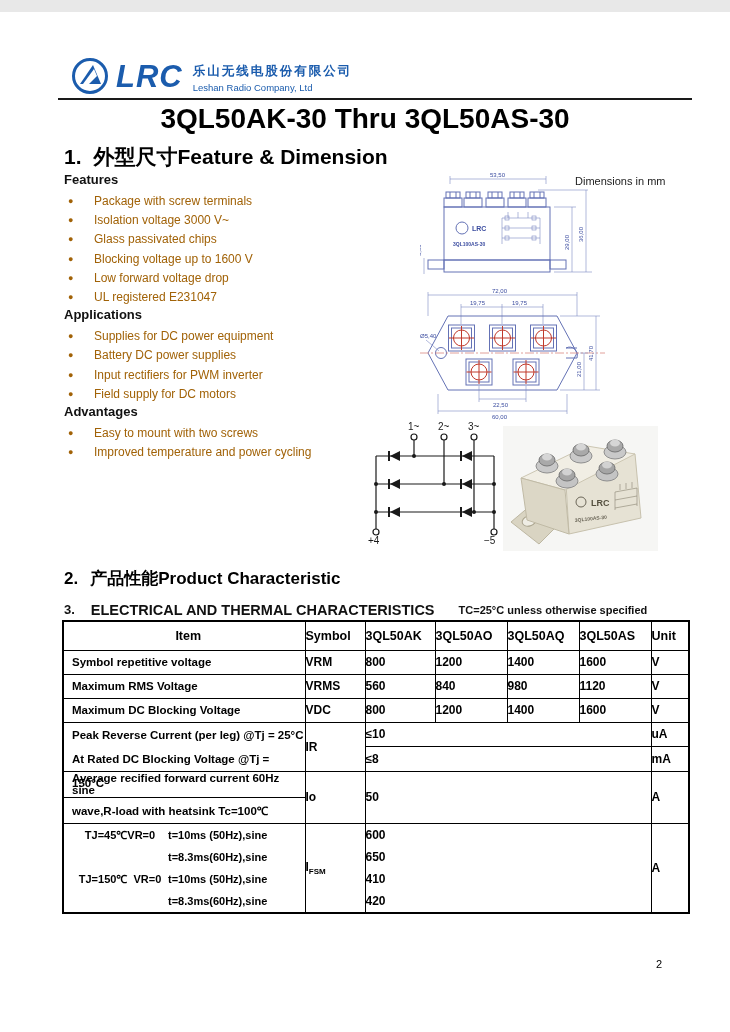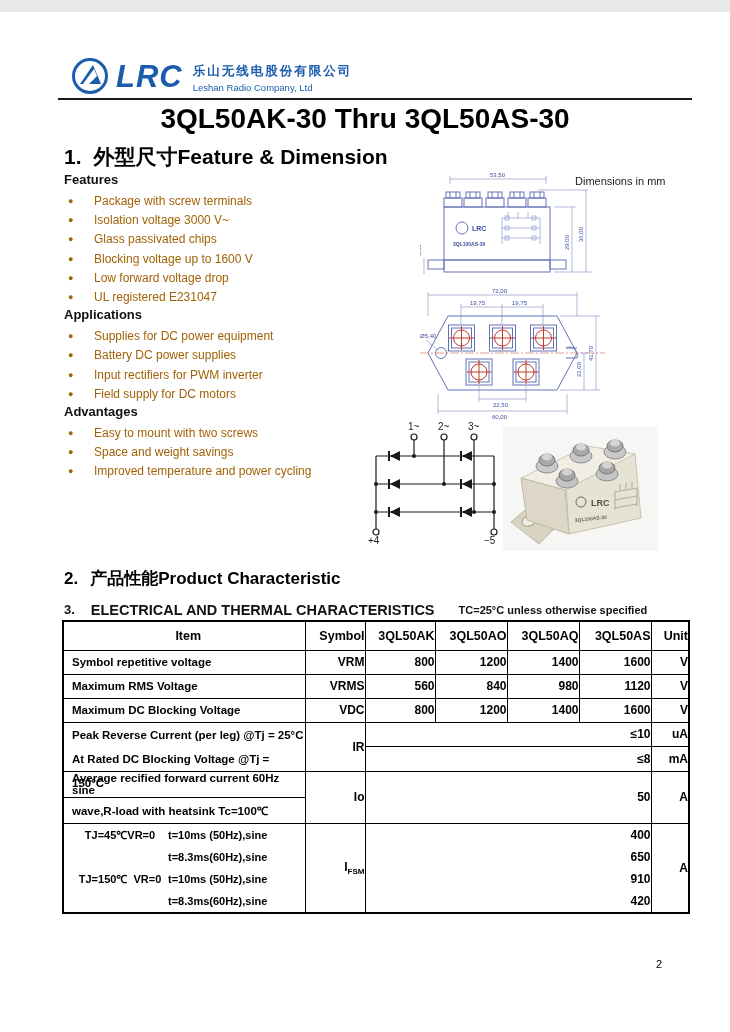--- a/index.html
+++ b/index.html
@@ -36,21 +36,21 @@
   
   .dim-note { position:absolute; left:575px; top:163px; font-size:11px; color:#222; }
   svg text.dim { font-size:6px; fill:#3c4da0; font-family:"Liberation Sans",sans-serif; }
   svg .bl { stroke:#6472b5; fill:none; stroke-width:1; }
   svg .blthin { stroke:#7d89c4; fill:none; stroke-width:0.6; }
   svg .red { stroke:#c0392b; fill:none; stroke-width:1; }
   svg .redline { stroke:#d98880; stroke-width:0.8; }
   svg .blk { stroke:#1a1a1a; fill:none; stroke-width:1.2; }
   
   table.spec { position:absolute; left:62px; top:608px; width:626px; border-collapse:collapse; table-layout:fixed; border:2px solid #000; }
-  table.spec td { border:1px solid #000; font-weight:bold; text-align:right; font-size:12px; color:#000; padding:0; }
+  table.spec td { border:1px solid #000; font-weight:bold; text-align:left; font-size:12px; color:#000; padding:0; }
   table.spec tr.hdr td { height:29px; font-size:12.5px; }
   table.spec tr.hdr td.item-c { text-align:center; padding-left:8px; }
   table.spec td.item-c { text-align:left; padding-left:8px; font-size:11.5px; }
   .r24 td { height:24px; }
   .r26 td { height:26px; }
   .two-line div { height:24px; line-height:24px; }
   .ifsm-item { height:90px; vertical-align:middle; }
   .ifsm-line { display:flex; height:22px; line-height:22px; font-size:11px; }
   .ifsm-line .cond { width:96px; white-space:pre; text-align:center; }
   .ifsm-line .test { text-align:left; }
@@ -126,24 +126,20 @@
       </div>
     <div class="li">
         <span class="dot"></span>
         <span class="txt">Field supply for DC motors</span>
       </div>
 
     <div class="group-head">Advantages</div>
     <div class="li">
         <span class="dot"></span>
         <span class="txt">Easy to mount with two screws</span>
-      </div>
-    <div class="li">
-        <span class="dot"></span>
-        <span class="txt">Space and weight savings</span>
       </div>
     <div class="li">
         <span class="dot"></span>
         <span class="txt">Improved temperature and power cycling</span>
       </div>
   </div>
 
   <div class="dim-note">Dimensions in mm</div>
 
   <svg style="position:absolute;left:420px;top:158px;" width="178" height="114" viewBox="0 0 178 114">
@@ -472,23 +468,23 @@
               <span class="cond">TJ=150℃  VR=0</span>
               <span class="test">t=10ms (50Hz),sine</span>
             </div>
         <div class="ifsm-line">
               <span class="cond"></span>
               <span class="test">t=8.3ms(60Hz),sine</span>
             </div>
       </td>
       <td><span>I</span><sub class="fsm">FSM</sub></td>
       <td colspan="4" class="ifsm-vals">
-        <div>400</div>
+        <div>600</div>
         <div>650</div>
-        <div>910</div>
+        <div>410</div>
         <div>420</div>
       </td>
       <td>A</td>
     </tr>
   </tbody>
     </table>
 
   <div class="page-num">2</div>
 
 </div>

